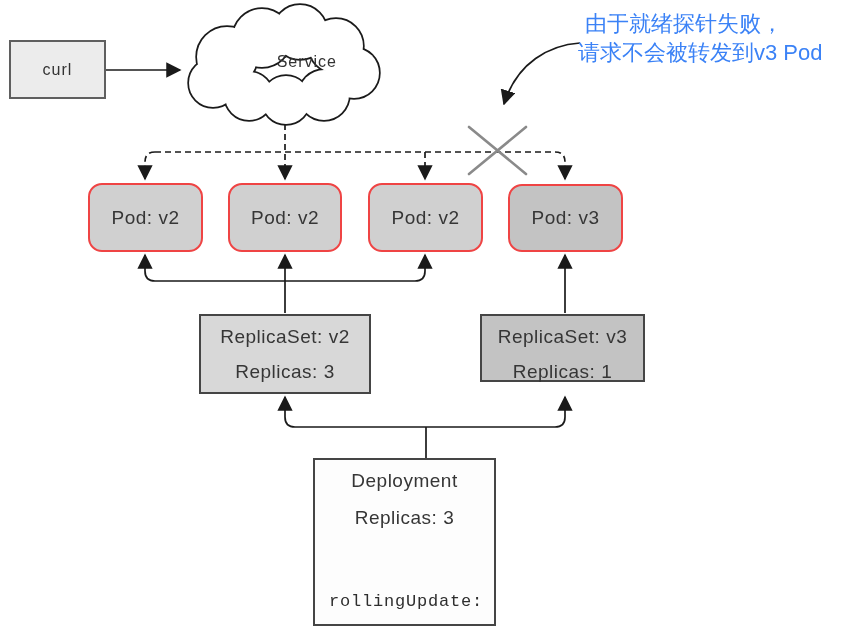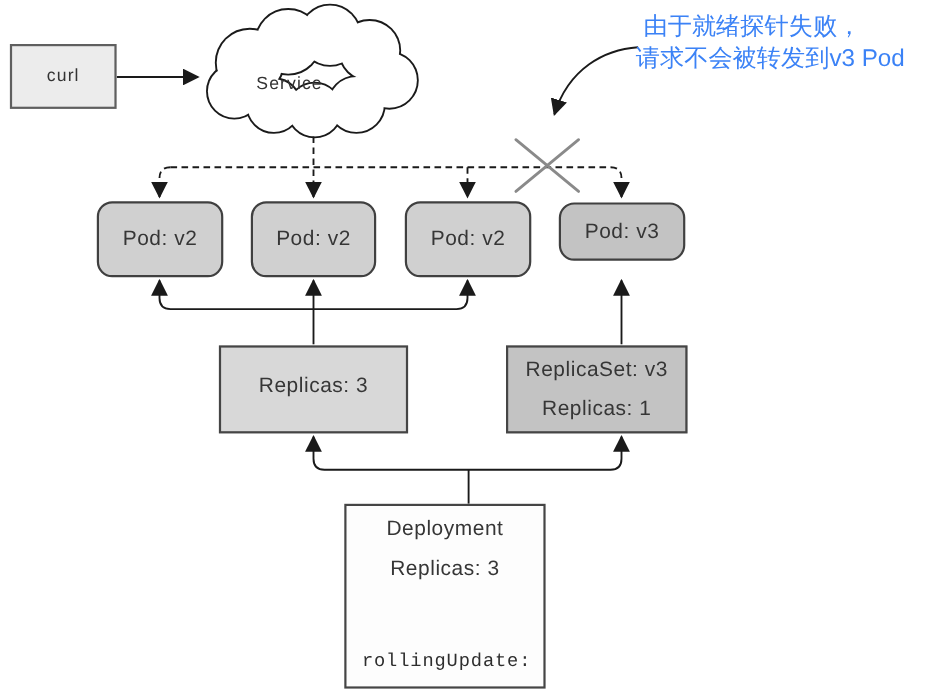--- a/index.html
+++ b/index.html
@@ -12,40 +12,40 @@
   .wire--dashed{stroke-dasharray:6 4;}
   .cross-line{fill:none;stroke:var(--cross,#8a8a8a);stroke-width:2.6;stroke-linecap:round;}
   .cloud-stroke circle{fill:#ffffff;stroke:var(--line,#1a1a1a);stroke-width:3.4;}
   .cloud-fill circle{fill:#ffffff;stroke:none;}
   #arrowhead path{fill:var(--line,#1a1a1a);}
 
   .box{position:absolute;box-sizing:border-box;display:flex;align-items:center;
        justify-content:center;text-align:center;}
   .curl-box{left:9px;top:40px;width:97px;height:59px;background:var(--curl-fill,#ececec);
        border:2px solid #5f5f5f;font-size:16px;letter-spacing:1px;}
-  .service-label{position:absolute;left:233px;top:68px;width:104px;text-align:left;
+  .service-label{position:absolute;left:233px;top:53px;width:104px;text-align:right;
        font-size:16px;letter-spacing:1px;color:#333;}
   .annotation{position:absolute;left:578px;top:9px;font-size:22px;line-height:29px;
        color:#3b82f6;white-space:nowrap;}
   .annotation .indent{padding-left:7px;}
 
-  .pod{border:2px solid #404040;border-radius:14px;font-size:19px;letter-spacing:0.5px;
+  .pod{border:2px solid #ef4444;border-radius:14px;font-size:19px;letter-spacing:0.5px;
        flex-direction:column;line-height:22px;color:#363636;}
   .pod--v2{background:var(--pod-v2-fill,#d0d0d0);}
   .pod--v3{background:var(--pod-v3-fill,#c3c3c3);}
   #pod-1{left:88px;top:183px;width:115px;height:69px;}
   #pod-2{left:228px;top:183px;width:114px;height:69px;}
   #pod-3{left:368px;top:183px;width:115px;height:69px;}
-  #pod-4{left:508px;top:184px;width:115px;height:53px;}
+  #pod-4{left:508px;top:184px;width:115px;height:68px;}
 
   .rs{border:2px solid #454545;font-size:19px;letter-spacing:0.5px;flex-direction:column;
       justify-content:flex-start;padding-top:10px;line-height:21px;color:#363636;}
   .rs .rs-replicas{margin-top:14px;}
   .rs--v2{left:199px;top:314px;width:172px;height:80px;background:var(--rs-v2-fill,#d8d8d8);}
-  .rs--v3{left:460px;top:314px;width:165px;height:80px;background:var(--rs-v3-fill,#c3c3c3);}
+  .rs--v3{left:480px;top:314px;width:165px;height:68px;background:var(--rs-v3-fill,#c3c3c3);}
 
   .deployment{left:313px;top:458px;width:183px;height:168px;display:block;
       background:var(--deployment-fill,#fdfdfd);border:2px solid #454545;
       font-size:19px;letter-spacing:0.5px;color:#363636;}
   .dep-title{margin-top:10px;line-height:22px;}
   .dep-replicas{margin-top:15px;line-height:22px;}
   .dep-code{margin-top:15px;margin-left:14px;text-align:left;white-space:pre;
       font-family:"Liberation Mono","DejaVu Sans Mono",monospace;
       font-size:17px;letter-spacing:0.8px;line-height:23px;color:#2e2e2e;}
 </style>
@@ -128,20 +128,21 @@
     <div>Pod: v2</div>
   </div>
   <div class="box pod pod--v2" id="pod-3">
     <div>Pod: v2</div>
   </div>
   <div class="box pod pod--v3" id="pod-4">
     <div>Pod: v3</div>
   </div>
 
   <div class="box rs rs--v2">
+    <div>ReplicaSet: v2</div>
     <div class="rs-replicas">Replicas: 3</div>
   </div>
   <div class="box rs rs--v3">
     <div>ReplicaSet: v3</div>
     <div class="rs-replicas">Replicas: 1</div>
   </div>
 
   <div class="box deployment">
     <div class="dep-title">Deployment</div>
     <div class="dep-replicas">Replicas: 3</div>

